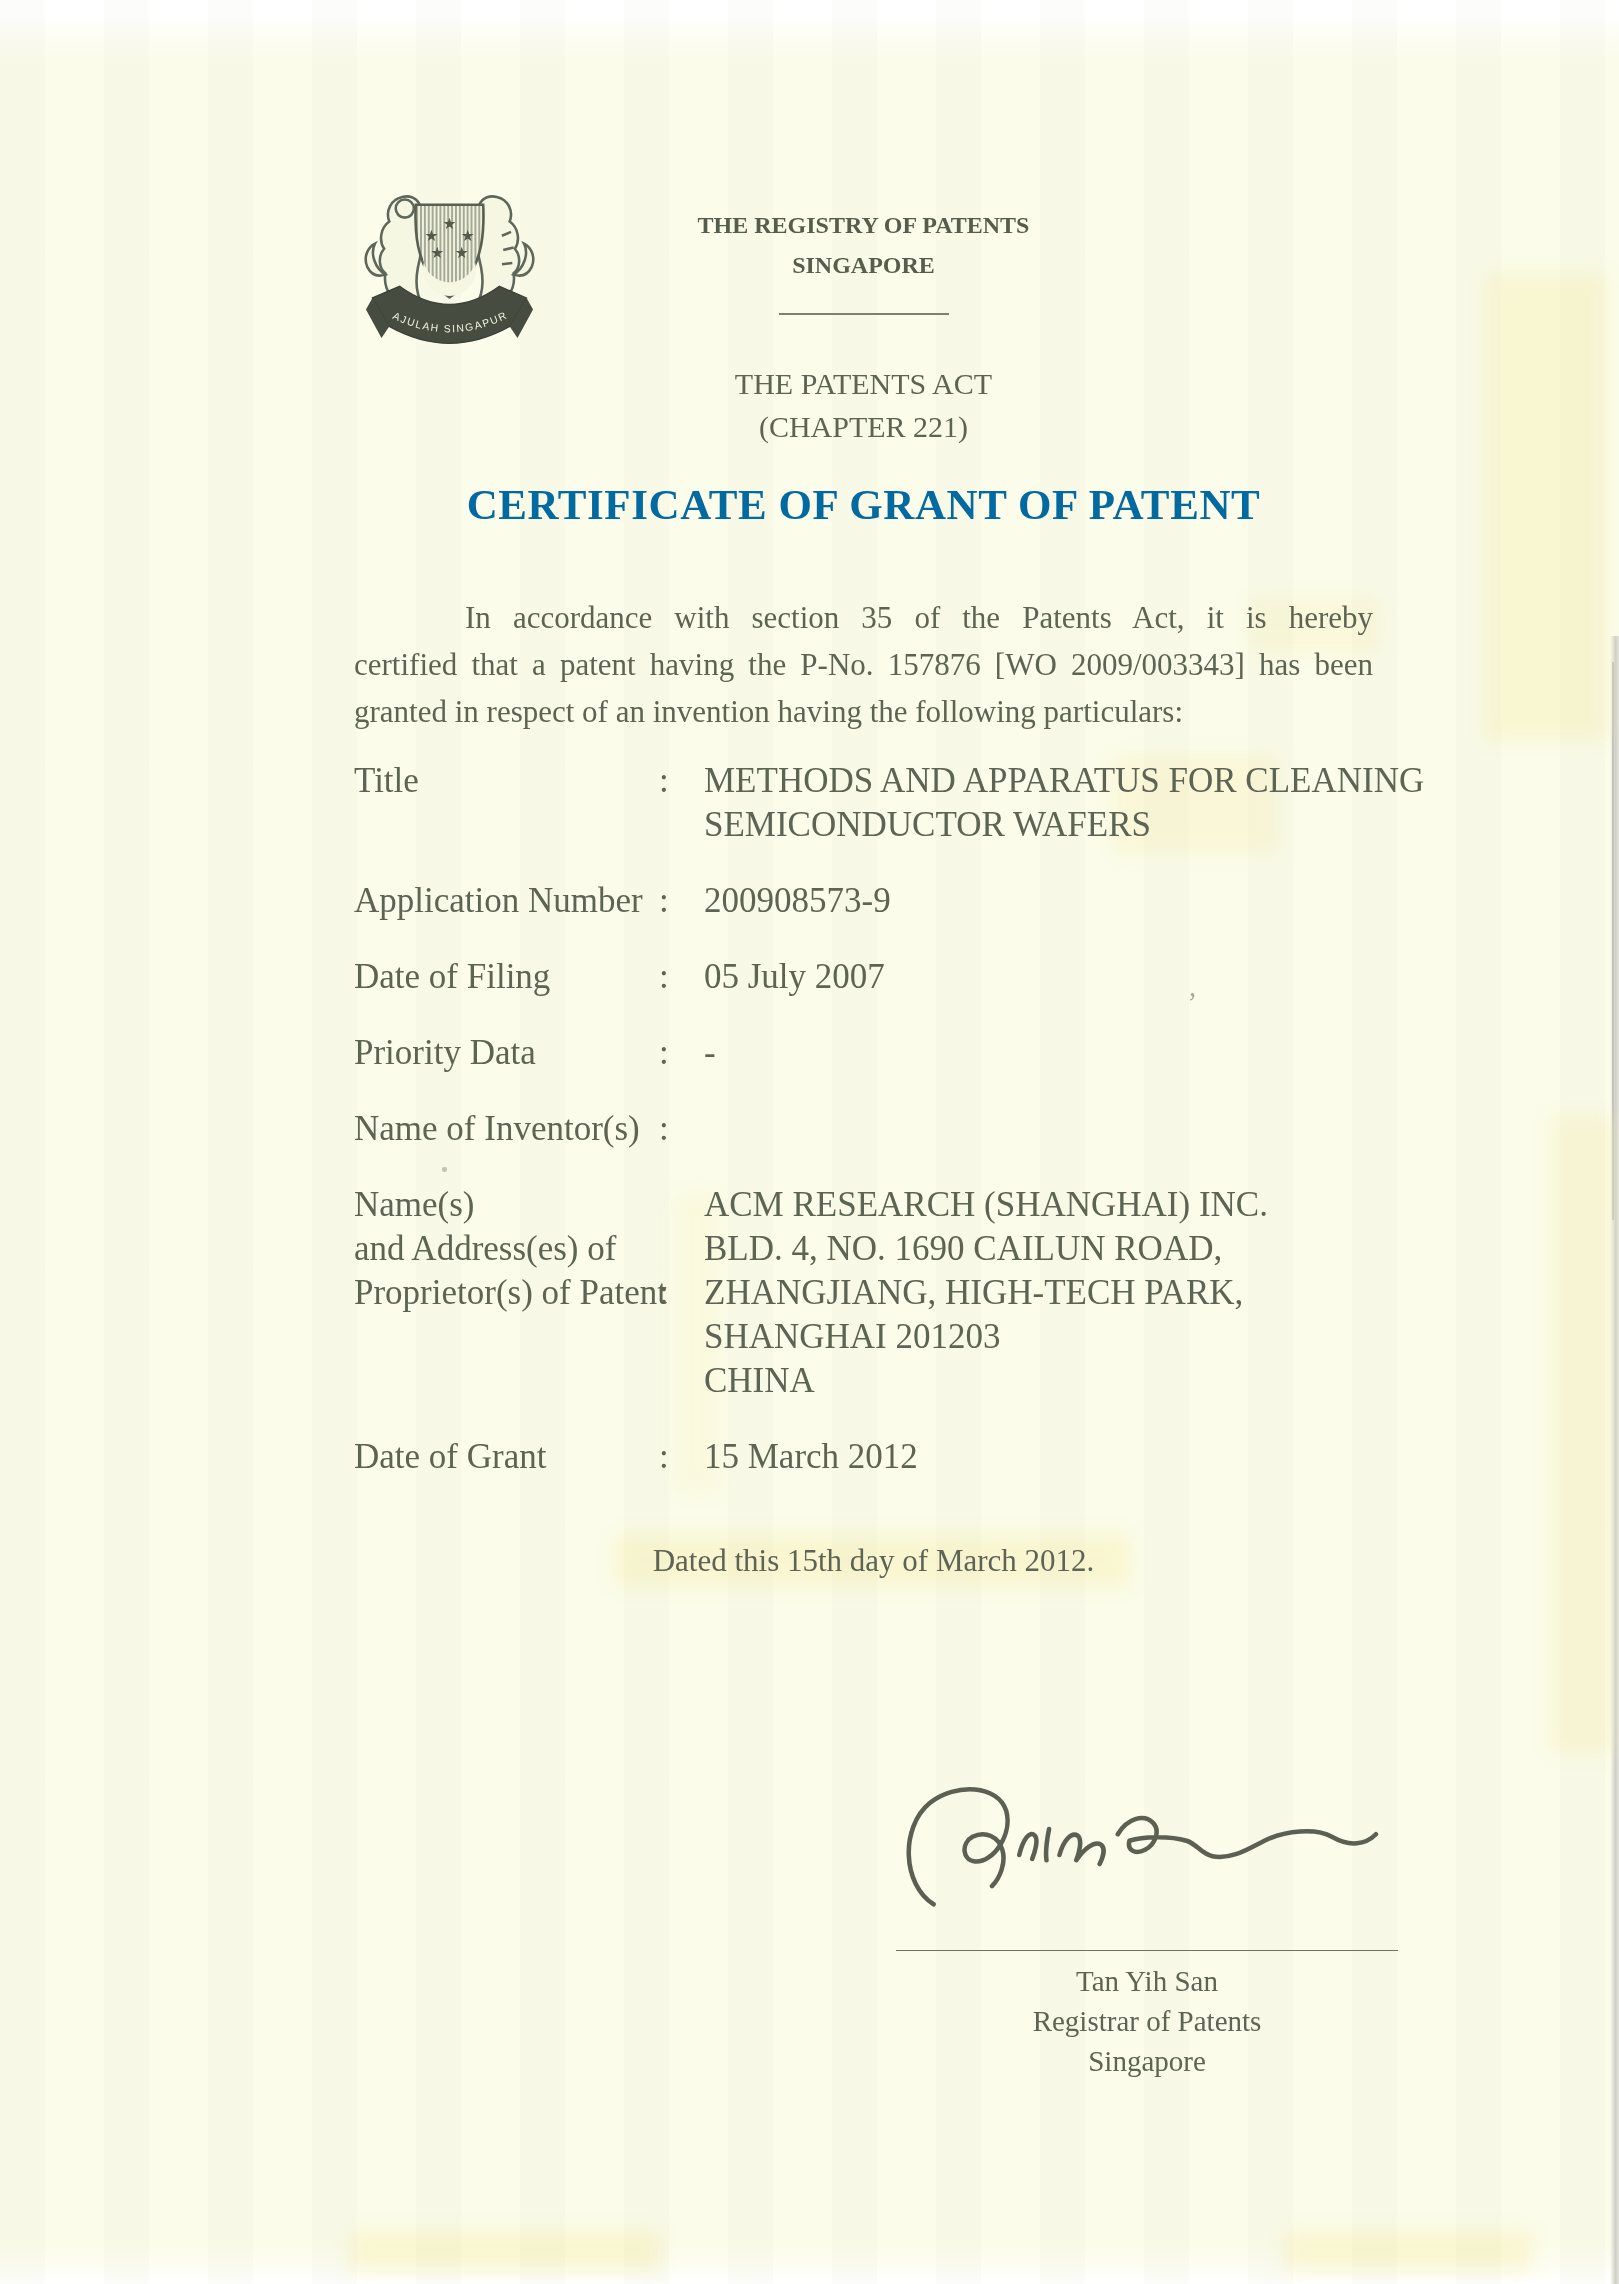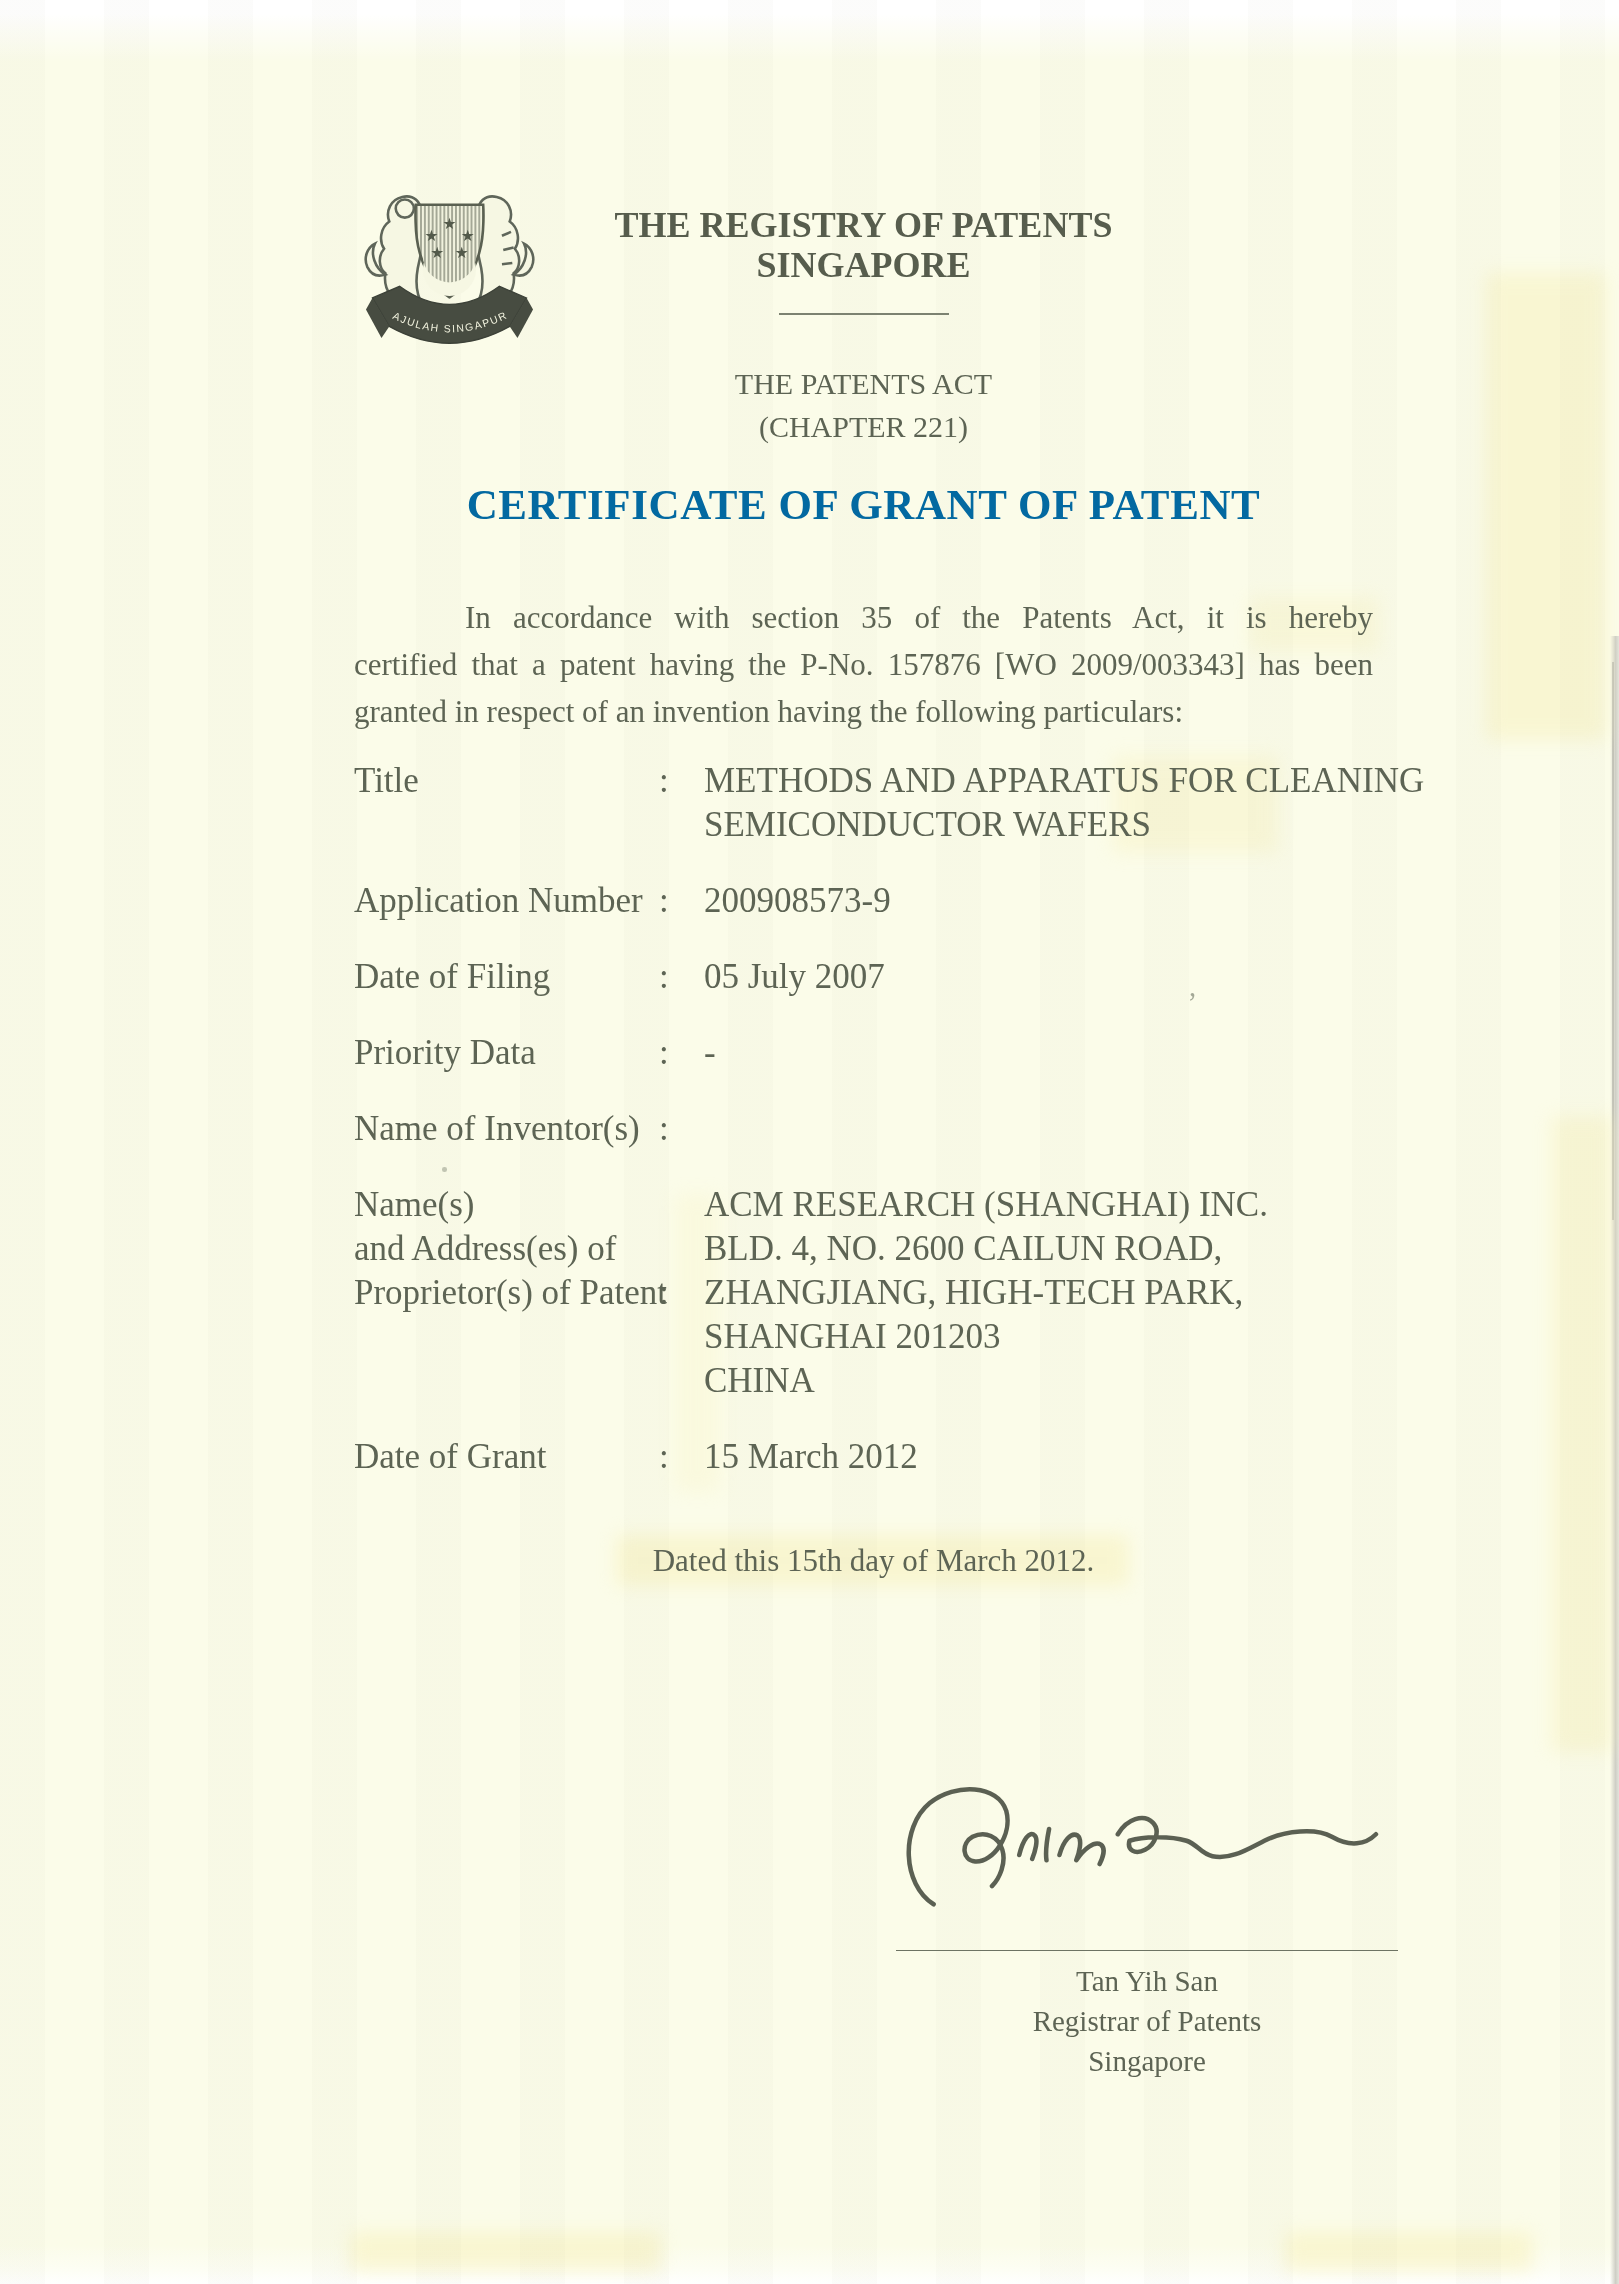--- a/index.html
+++ b/index.html
@@ -31,21 +31,21 @@
   .band.b6{left:1249px;top:597px;width:130px;height:55px;opacity:.30;}
   .band.b7{left:350px;top:2232px;width:311px;height:39px;opacity:.5;}
   .band.b8{left:1285px;top:2232px;width:247px;height:39px;opacity:.5;}
   .scan-stripes{position:absolute;inset:0;opacity:.05;pointer-events:none;
     background:repeating-linear-gradient(90deg,rgba(120,120,90,.5) 0 45px,rgba(255,255,255,0) 45px 104px);}
   .stray-mark{position:absolute;left:1189px;top:971px;font-size:28.6px;opacity:.55;}
   .stray-dot{position:absolute;left:442px;top:1167px;width:4.5px;height:4.5px;border-radius:50%;background:#5d6454;opacity:.35;}
   
   .logo{position:absolute;left:353px;top:171px;width:193px;height:180px;}
   .center-col{position:absolute;left:354px;width:1019px;text-align:center;}
-  .registry{top:205px;font-weight:bold;font-size:36px;line-height:40px;color:#575d4d;}
+  .registry{top:205px;font-weight:bold;font-size:24px;line-height:40px;color:#575d4d;}
   .divider{position:absolute;left:779px;top:313px;width:170px;border-top:2.6px solid #7c8271;}
   .act{top:362px;font-size:30px;line-height:43px;}
   .doc-title{top:480px;font-weight:bold;font-size:43px;line-height:49px;letter-spacing:0.6px;color:#0369a1;}
   
   .intro{position:absolute;left:354px;top:594px;width:1019px;font-size:31px;line-height:47px;}
   .intro .jline{text-align:justify;text-align-last:justify;}
   .intro .first{text-indent:111px;}
   .intro .last{text-align:left;}
   
   .fields{position:absolute;left:354px;top:759px;width:1071px;font-size:35px;line-height:44px;}
@@ -203,21 +203,21 @@
 
     <div class="frow">
       <div class="flabel">
         <div>Name(s)</div>
         <div>and Address(es) of</div>
         <div>Proprietor(s) of Patent</div>
       </div>
       <div class="fcolon offset2">:</div>
       <div class="fvalue">
         <div>ACM RESEARCH (SHANGHAI) INC.</div>
-        <div>BLD. 4, NO. 2600 CAILUN ROAD,</div>
+        <div>BLD. 4, NO. 1690 CAILUN ROAD,</div>
         <div>ZHANGJIANG, HIGH-TECH PARK,</div>
         <div>SHANGHAI 201203</div>
         <div>CHINA</div>
       </div>
     </div>
 
     <div class="frow">
       <div class="flabel">
           <div>Date of Grant</div>
         </div>

